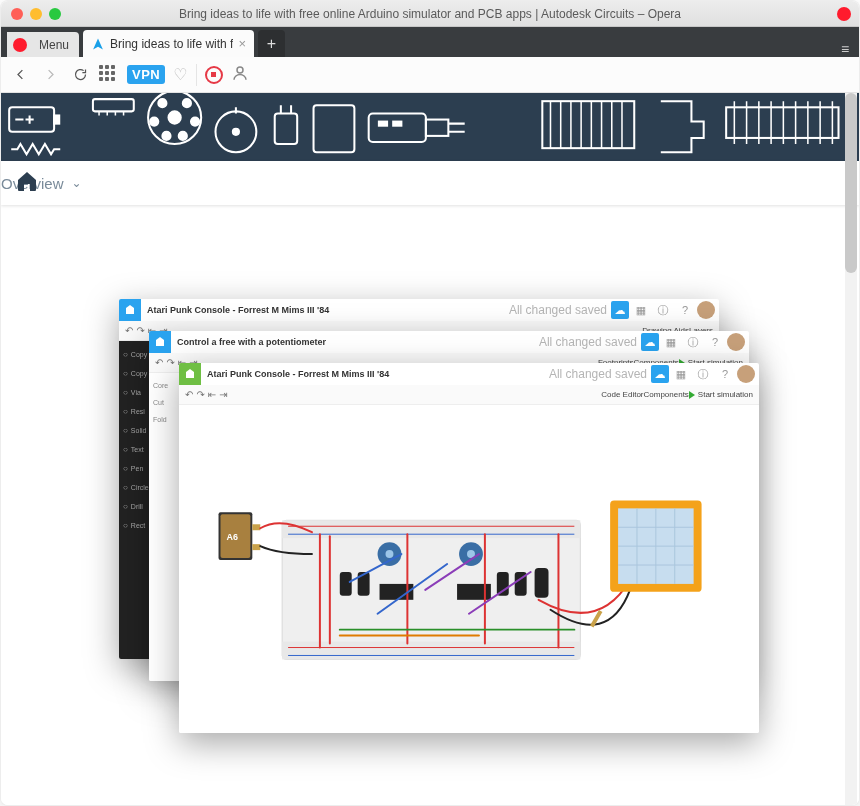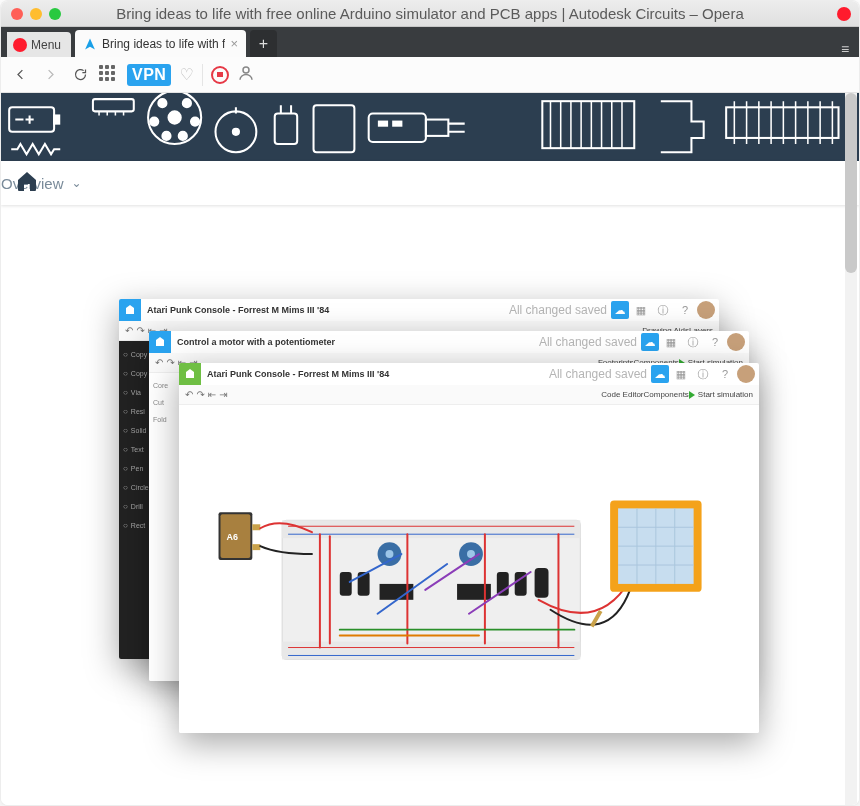--- a/index.html
+++ b/index.html
@@ -5,42 +5,42 @@
   * { box-sizing: border-box; margin: 0; padding: 0; }
   body { font-family: -apple-system, Helvetica, Arial, sans-serif; background: #fff; }
 
   .window { width: 860px; height: 806px; margin: 0 auto; background: #fff; border: 1px solid rgba(0,0,0,0.07); border-radius: 8px; overflow: hidden; box-shadow: 0 8px 30px rgba(0,0,0,0.12); display:flex; flex-direction:column; }
 
   
   .titlebar { height: 26px; background: linear-gradient(#ececec,#e0e0e0); display:flex; align-items:center; position:relative; border-bottom:1px solid #c7c7c7; }
   .traffic { display:flex; gap:7px; padding-left:10px; }
   .tl { width:12px; height:12px; border-radius:50%; }
   .tl.red{background:#ff5f57}.tl.yellow{background:#ffbd2e}.tl.green{background:#28c940}
-  .titlebar .title { position:absolute; left:0; right:0; text-align:center; font-size:15px; color:#5a5a5a; }
+  .titlebar .title { position:absolute; left:0; right:0; text-align:center; font-size:12px; color:#5a5a5a; }
   .titlebar .opera-mini { position:absolute; right:8px; width:14px; height:14px; border-radius:50%; background:#ff1b2d; }
 
   
   .tabstrip { height:30px; background:#393c3f; display:flex; align-items:flex-end; }
-  .menu-btn { height:25px; background:#e6e6e6; color:#444; font-size:12px; padding:0 10px 0 24px; border-top-right-radius:4px; display:flex; align-items:center; margin-left:6px; position:relative; }
+  .menu-btn { height:25px; background:#e6e6e6; color:#444; font-size:12px; padding:0 10px 0 32px; border-top-right-radius:4px; display:flex; align-items:center; margin-left:6px; position:relative; }
   .menu-btn::before { content:""; position:absolute; left:6px; width:14px; height:14px; border-radius:50%; background:#ff1b2d; }
   .tab { height:27px; background:#fbfbfb; margin-left:4px; display:flex; align-items:center; font-size:12px; color:#333; padding:0 8px; border-top-left-radius:4px; border-top-right-radius:4px; gap:5px; max-width:180px;}
   .tab .favicon { width:14px; height:14px; }
   .tab .txt { white-space:nowrap; overflow:hidden; text-overflow:ellipsis; }
   .tab .close { color:#999; font-size:13px; }
   .newtab { width:27px; height:27px; background:#2d2f31; color:#ddd; display:flex; align-items:center; justify-content:center; margin-left:4px; border-top-left-radius:4px; border-top-right-radius:4px; font-size:16px;}
   .tabstrip .spacer{flex:1}
   .tabstrip .burger { color:#ccc; width:28px; text-align:center; font-size:14px;}
 
   
   .addrbar { height:36px; background:#fcfcfc; border-bottom:1px solid #e3e3e3; display:flex; align-items:center; padding:0 8px; gap:8px; }
   .navbtn { width:22px; height:22px; display:flex; align-items:center; justify-content:center; color:#555; }
   .navbtn svg{width:15px;height:15px;stroke:#555;stroke-width:2;fill:none}
   .apps { width:20px; height:20px; display:grid; grid-template-columns:repeat(3,4px); grid-template-rows:repeat(3,4px); gap:2px; }
   .apps span{background:#666;border-radius:1px}
-  .vpn-badge { background:#2aa3ef; color:#fff; font-size:16px; font-weight:700; padding:2px 5px; border-radius:3px; letter-spacing:.5px;}
+  .vpn-badge { background:#2aa3ef; color:#fff; font-size:13px; font-weight:700; padding:2px 5px; border-radius:3px; letter-spacing:.5px;}
   .omni { flex:1; height:28px; border:1px solid #ddd; border-radius:4px; background:#fff; display:flex; align-items:center; padding:0 8px; gap:6px; font-size:13px; color:#333;}
   .lock { width:12px; height:12px; }
   .omni .right { margin-left:auto; display:flex; align-items:center; gap:4px; color:#2aa3ef; font-size:12px;}
   .shield{width:14px;height:14px}
   .heart { color:#bbb; font-size:16px; }
   .sep { width:1px; height:22px; background:#e5e5e5; }
   .adblock { width:18px; height:18px; border-radius:50%; border:2px solid #e63946; position:relative;}
   .adblock::before{content:"";position:absolute;left:30%;top:30%;width:40%;height:40%;background:#e63946;}
   .profile { color:#888; }
 
@@ -334,21 +334,21 @@
         </div>
       </div>
 
       <div class="wnd w2">
         <div class="top">
           <div class="sq">
               <svg viewBox="0 0 24 24">
                 <path d="M4 20V8l8-6 8 6v12H4z"></path>
               </svg>
             </div>
-          <div class="ttl">Control a motor with a potentiometer</div>
+          <div class="ttl">Control a free with a potentiometer</div>
           <div class="saved">All changed saved</div>
           <div class="ricons">
             <div class="ic k">☁</div>
             <div class="ic">▦</div>
             <div class="ic">ⓘ</div>
             <div class="ic">?</div>
             <div class="avatar"></div>
           </div>
         </div>
         <div class="tool">

